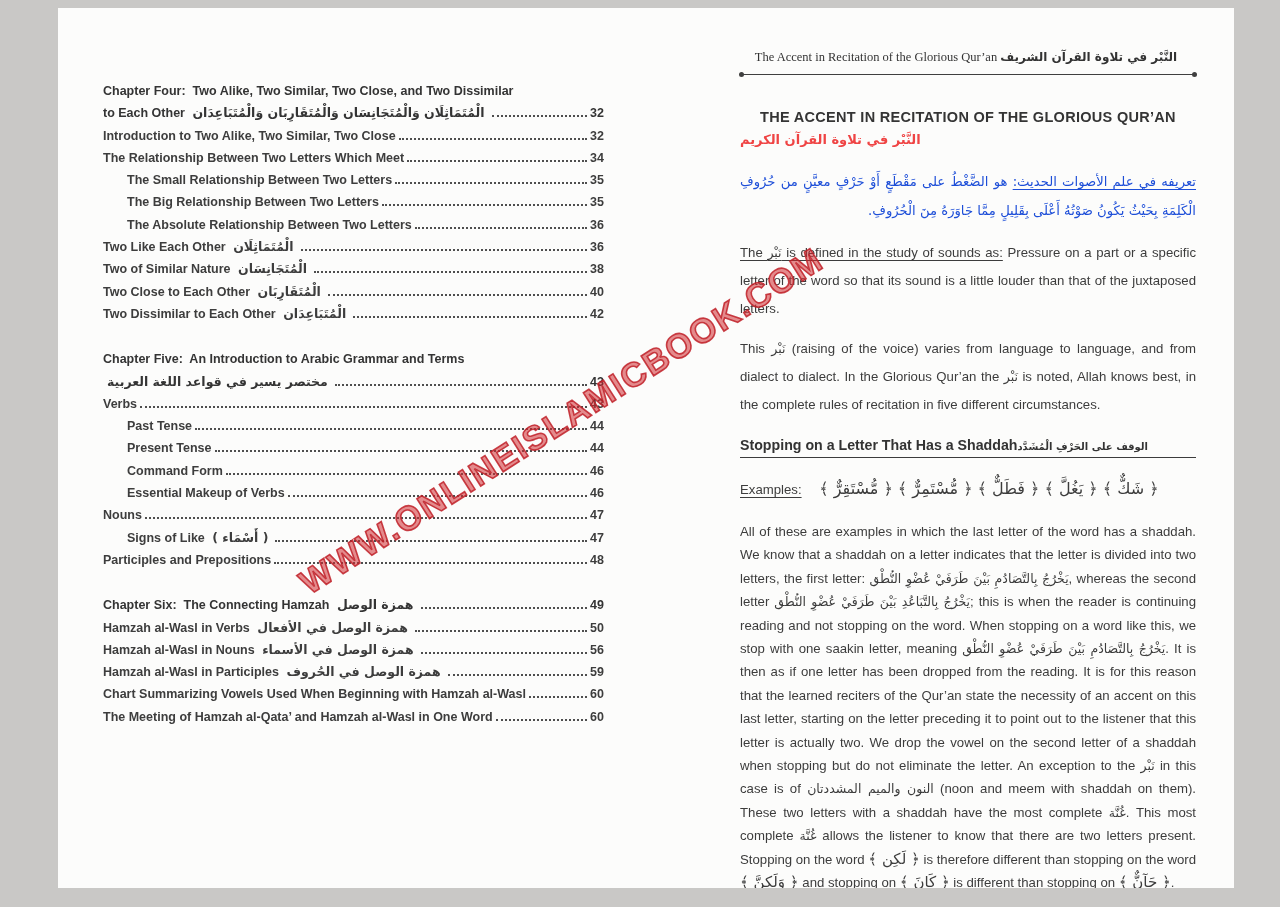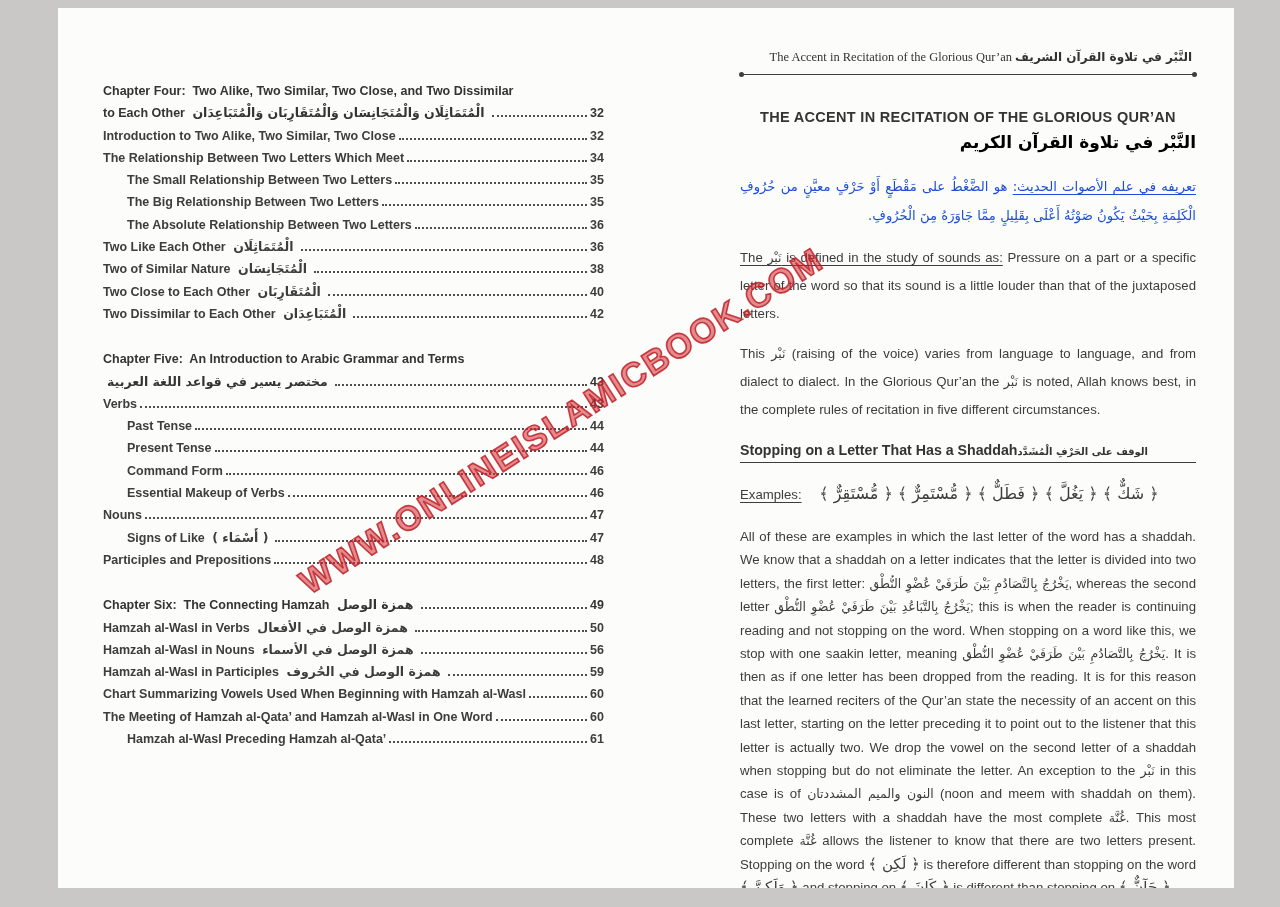--- a/index.html
+++ b/index.html
@@ -45,40 +45,40 @@
   }
   .u{text-decoration:underline;text-underline-offset:3px;}
   .arq{font-size:15px;font-family:"DejaVu Sans", sans-serif;direction:rtl;unicode-bidi:isolate;}
 
   
   .rp{padding:0 38px 0 82px;}
   .rp-header{
     margin-top:42px;
     font-family:"Liberation Serif", serif;
     font-size:12.5px;color:#333;
-    text-align:right;
+    text-align:center;
   }
   .rp-header .rh-ar{font-size:12px;font-weight:bold;padding-right:4px;}
   .rp-rule{
     margin-top:9px;position:relative;
     border-top:1.6px solid #3f3f3f;height:4px;
   }
   .rp-rule .dot{
     position:absolute;top:-3.2px;width:5px;height:5px;border-radius:50%;
     background:#3f3f3f;
   }
   .rp-rule .dl{left:-1px;}
   .rp-rule .dr{right:-1px;}
   .rp-title{
     margin-top:30px;text-align:center;
     font-size:14.5px;font-weight:bold;letter-spacing:.3px;color:#343434;
   }
   .rp-title-ar{
-    margin-top:7px;text-align:right;
-    font-size:17px;font-weight:bold;color:#000000;
+    margin-top:7px;text-align:left;
+    font-size:13px;font-weight:bold;color:#ef4444;
   }
   .ar-para{
     margin:20px 0 0 0;
     font-size:13.2px;line-height:29px;color:#1d4ed8;
     text-align:justify;
   }
   .para{
     margin:12px 0 0 0;
     font-size:13.2px;line-height:28px;color:#3c3c3c;
     text-align:justify;
@@ -246,25 +246,20 @@
       <div class="toc-row">
         <span class="toc-label">Chart Summarizing Vowels Used When Beginning with Hamzah al-Wasl</span>
         <span class="toc-leader"></span>
         <span class="toc-page">60</span>
       </div>
       <div class="toc-row">
         <span class="toc-label">The Meeting of Hamzah al-Qata’ and Hamzah al-Wasl in One Word</span>
         <span class="toc-leader"></span>
         <span class="toc-page">60</span>
       </div>
-      <div class="toc-row ind">
-        <span class="toc-label">Hamzah al-Wasl Preceding Hamzah al-Qata’</span>
-        <span class="toc-leader"></span>
-        <span class="toc-page">61</span>
-      </div>
     </div>
 </div>
 
 <div class="page page-right">
   <div class="rp">
     <div class="rp-header">
       <span class="rh-en">The Accent in Recitation of the Glorious Qur’an</span>
       <span class="rh-ar ar">النَّبْر في تلاوة القرآن الشريف</span>
     </div>
     <div class="rp-rule">

